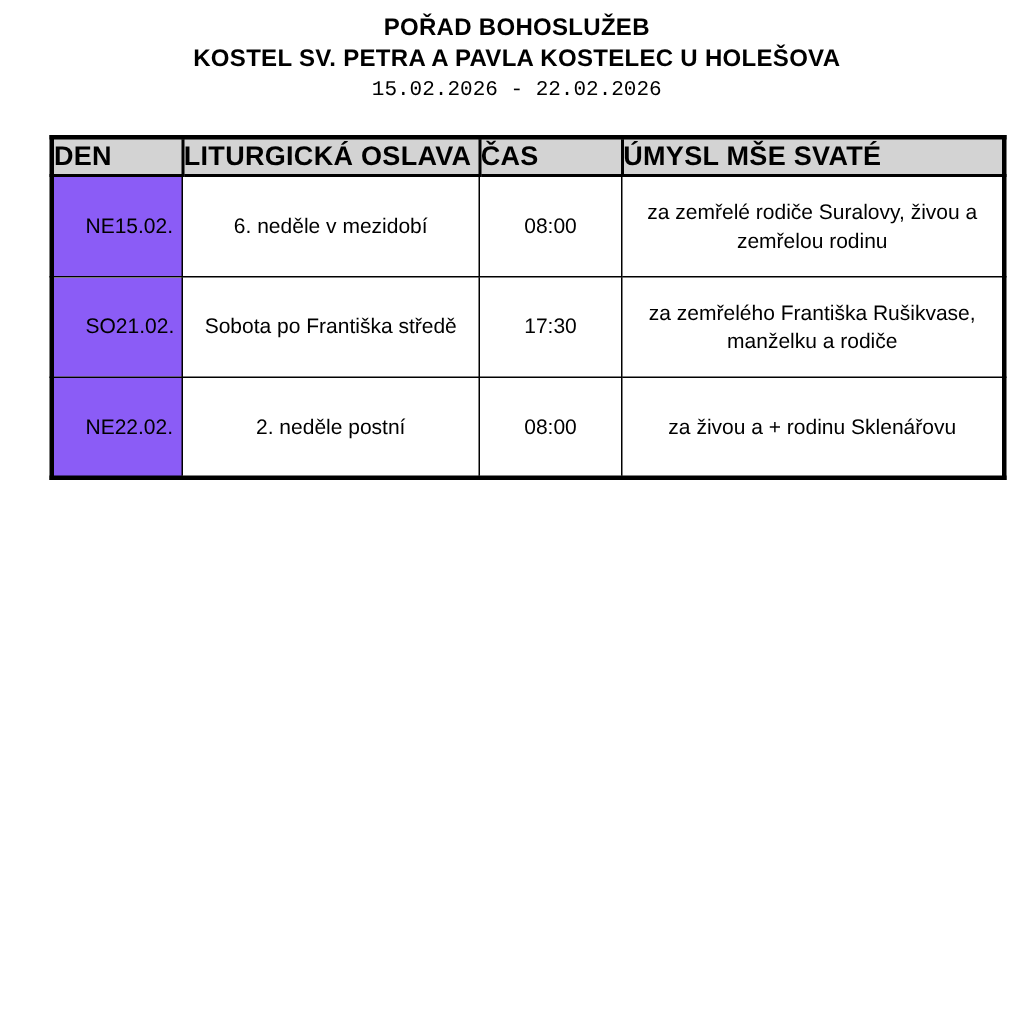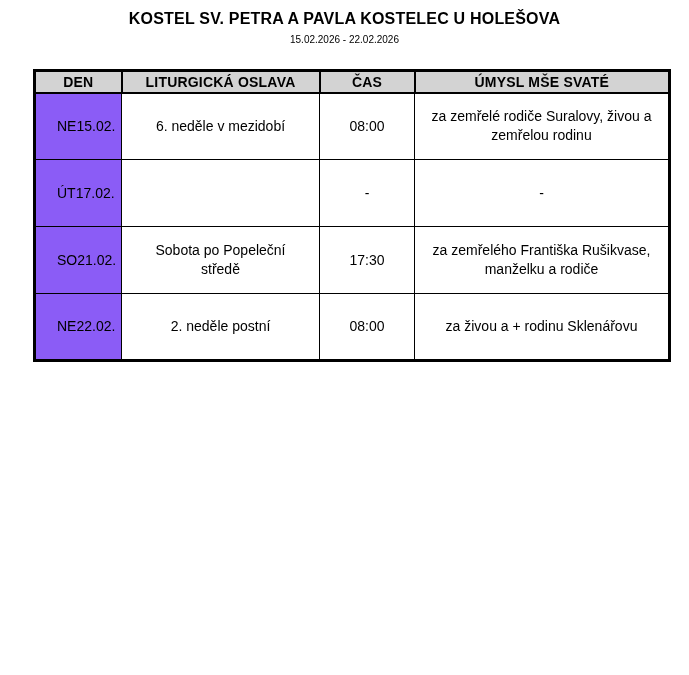--- a/index.html
+++ b/index.html
@@ -17,39 +17,40 @@
     text-align: center;
     padding-top: 8px;
   }
   .title-main, .title-sub {
     font-size: 16px;
     font-weight: bold;
     line-height: 21px;
     letter-spacing: 0.2px;
   }
   .title-dates {
-    font-size: 10px;
+    font-size: 14px;
     font-weight: normal;
     line-height: 21px;
+    font-family: Liberation Mono, monospace;
   }
   table.schedule {
     border-collapse: collapse;
     table-layout: fixed;
     width: 635px;
     margin: 19px 0 0 33px;
     border: 3px solid #000000;
   }
   table.schedule th {
     background: #d3d3d3;
     border: 2px solid #000000;
-    font-size: 14px;
+    font-size: 18px;
     font-weight: bold;
     height: 22px;
     padding: 1px 0;
-    text-align: center;
+    text-align: left;
     letter-spacing: 0.2px;
   }
   table.schedule td {
     border: 1px solid #000000;
     font-size: 14px;
     height: 67px;
     text-align: center;
     vertical-align: middle;
     line-height: 19px;
     overflow: hidden;
@@ -67,20 +68,21 @@
     padding: 0 3px 0 5px;
   }
   td.celebration-cell { padding: 0 14px; }
   td.time-cell { padding: 14px 4px; }
   td.intention-cell { padding: 0 3px; }
 </style>
 </head>
 <body>
 
 <div class="titles">
+  <div class="title-main">POŘAD BOHOSLUŽEB</div>
   <div class="title-sub">KOSTEL SV. PETRA A PAVLA KOSTELEC U HOLEŠOVA</div>
   <div class="title-dates">15.02.2026 - 22.02.2026</div>
 </div>
 
 <table class="schedule">
   <colgroup>
     <col style="width:87px">
     <col style="width:198px">
     <col style="width:95px">
     <col style="width:255px">
@@ -100,43 +102,32 @@
         <span>NE</span>
         <span>15.02.</span>
       </div>
     </td>
     <td class="celebration-cell">6. neděle v mezidobí</td>
     <td class="time-cell">08:00</td>
     <td class="intention-cell">za zemřelé rodiče Suralovy, živou a zemřelou rodinu</td>
   </tr>
 
 
-  <tr>
-    <td class="day-cell">
-      <div class="day-inner">
-        <span>ÚT</span>
-        <span>17.02.</span>
-      </div>
-    </td>
-    <td class="celebration-cell"></td>
-    <td class="time-cell">-</td>
-    <td class="intention-cell">-</td>
-  </tr>
 
 
 
 
   <tr>
     <td class="day-cell">
       <div class="day-inner">
         <span>SO</span>
         <span>21.02.</span>
       </div>
     </td>
-    <td class="celebration-cell">Sobota po Popeleční středě</td>
+    <td class="celebration-cell">Sobota po Františka středě</td>
     <td class="time-cell">17:30</td>
     <td class="intention-cell">za zemřelého Františka Rušikvase, manželku a rodiče</td>
   </tr>
 
   <tr>
     <td class="day-cell">
       <div class="day-inner">
         <span>NE</span>
         <span>22.02.</span>
       </div>

